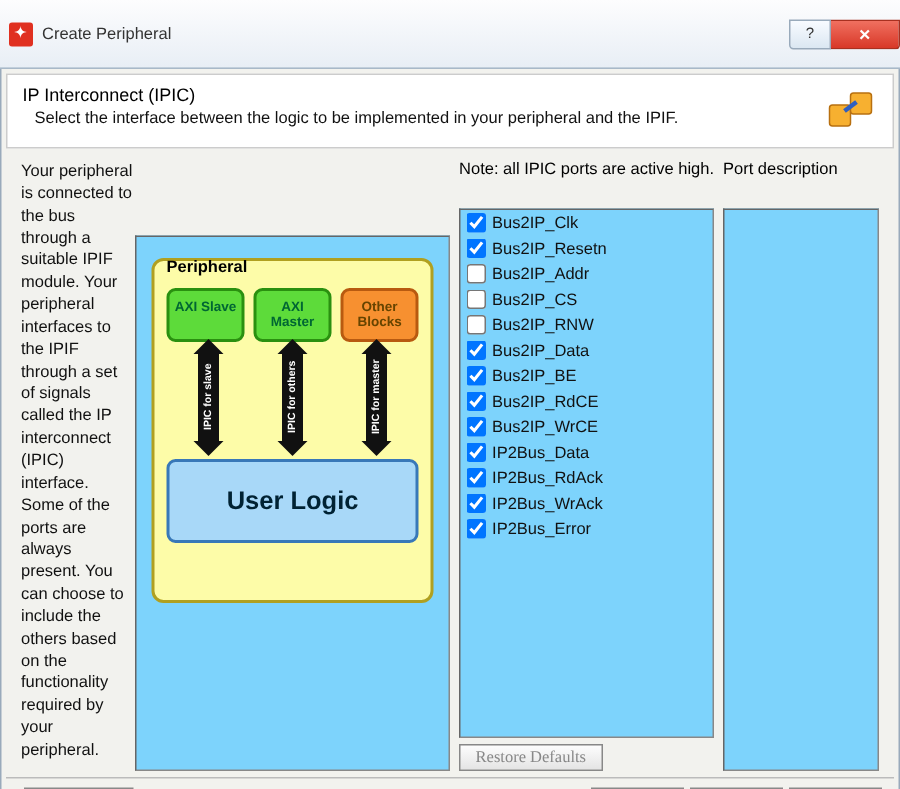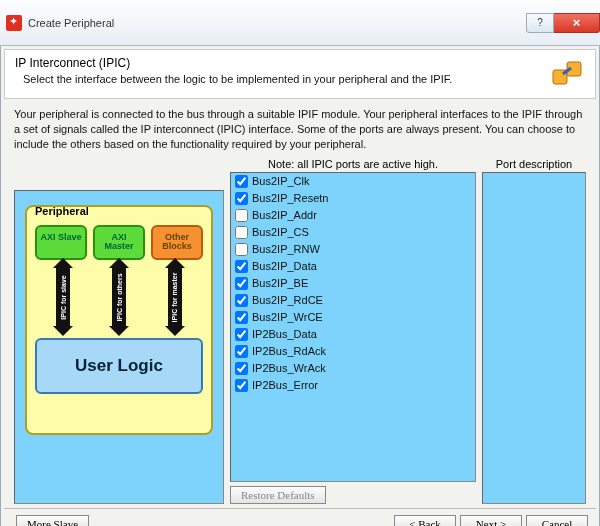--- a/index.html
+++ b/index.html
@@ -74,29 +74,29 @@
     width: 36px; height: 36px;
     margin-left: 8px;
     position: relative;
   }
   .header-icon svg { width: 36px; height: 36px; }
   .content {
     flex: 1;
     padding: 8px 10px 4px 10px;
     color: #111;
     display: flex;
-    flex-direction: column;
+    flex-direction: row;
   }
   .desc { line-height: 1.35; margin-bottom: 6px; }
   .cols { flex: 1; display: flex; gap: 6px; min-height: 0; }
   .col { display: flex; flex-direction: column; min-height: 0; }
   .col.diagram { width: 210px; }
   .col.ports { flex: 1; }
   .col.portdesc { width: 104px; }
-  .col-label { margin-bottom: 2px; color: #000; white-space: nowrap; text-align: center; }
+  .col-label { margin-bottom: 20px; color: #000; white-space: nowrap; }
   .sunken {
     border: 1px solid #888;
     border-top-color: #666; border-left-color: #666;
     background: #7dd3fc;
     flex: 1;
     overflow: hidden;
   }
   .scroll-area {
     overflow: auto;
     height: 100%;

